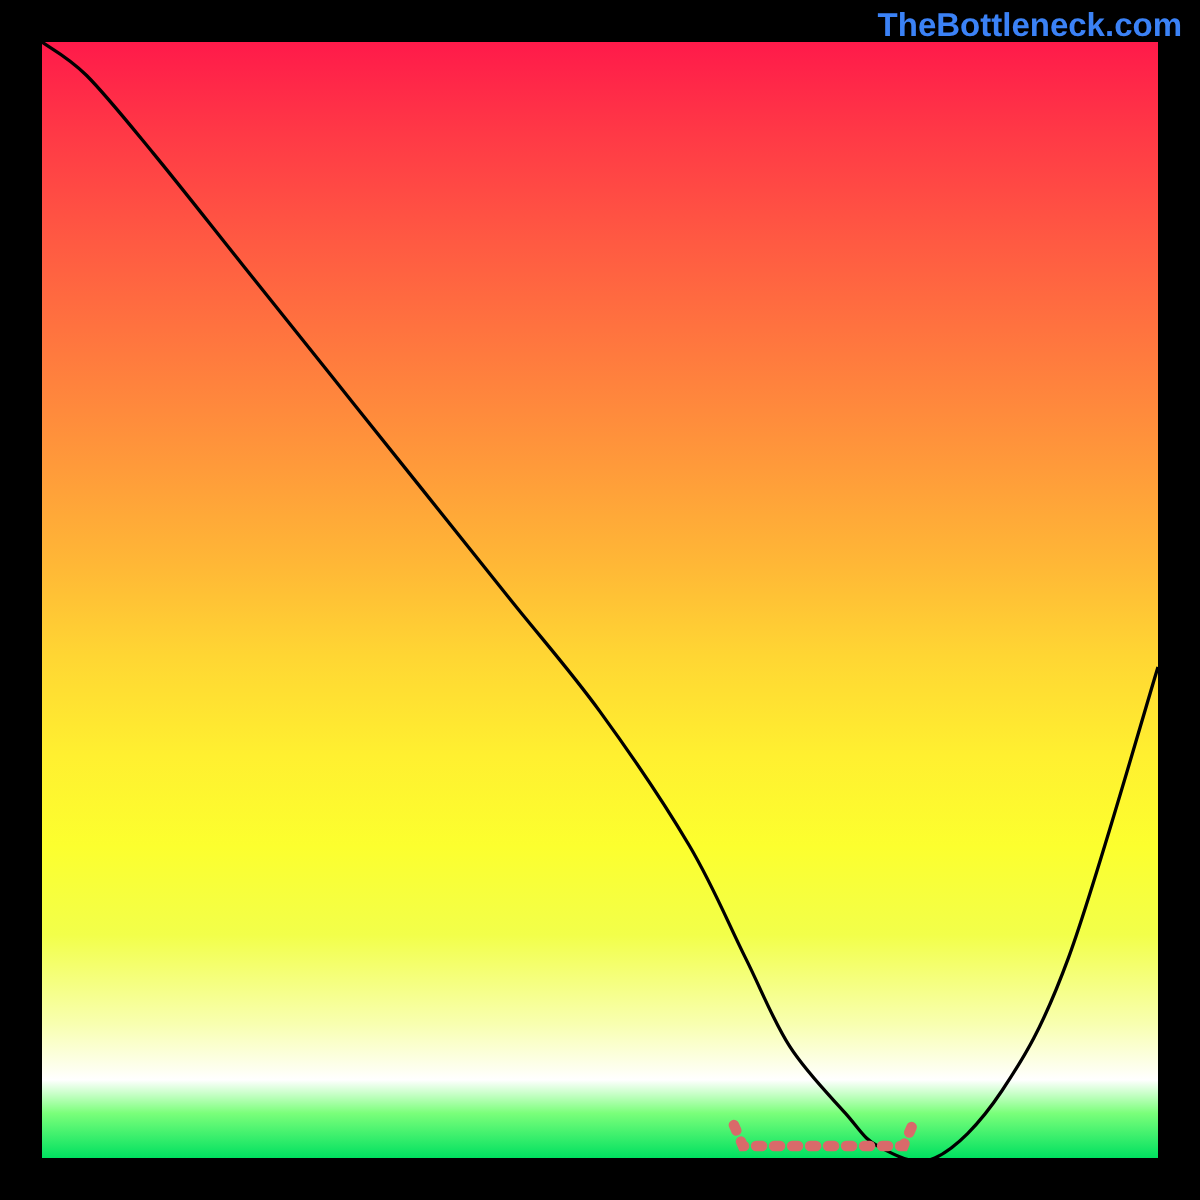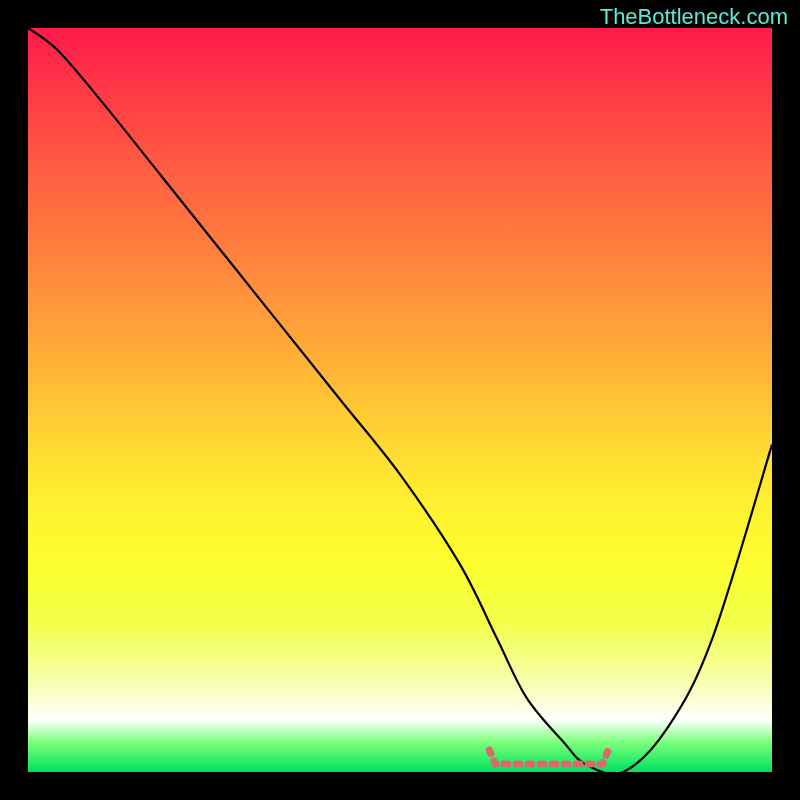--- a/index.html
+++ b/index.html
@@ -7,23 +7,23 @@
     width: 800px;
     height: 800px;
     background: #000;
     position: relative;
     font-family: Arial, sans-serif;
   }
   .watermark {
     position: absolute;
     top: 4px;
     right: 12px;
-    color: #5eead4;
+    color: #3b82f6;
     font-size: 22px;
-    font-weight: 400;
+    font-weight: 700;
     z-index: 10;
   }
   .plot-area {
     position: absolute;
     left: 28px;
     top: 28px;
     width: 744px;
     height: 744px;
     overflow: hidden;
   }

